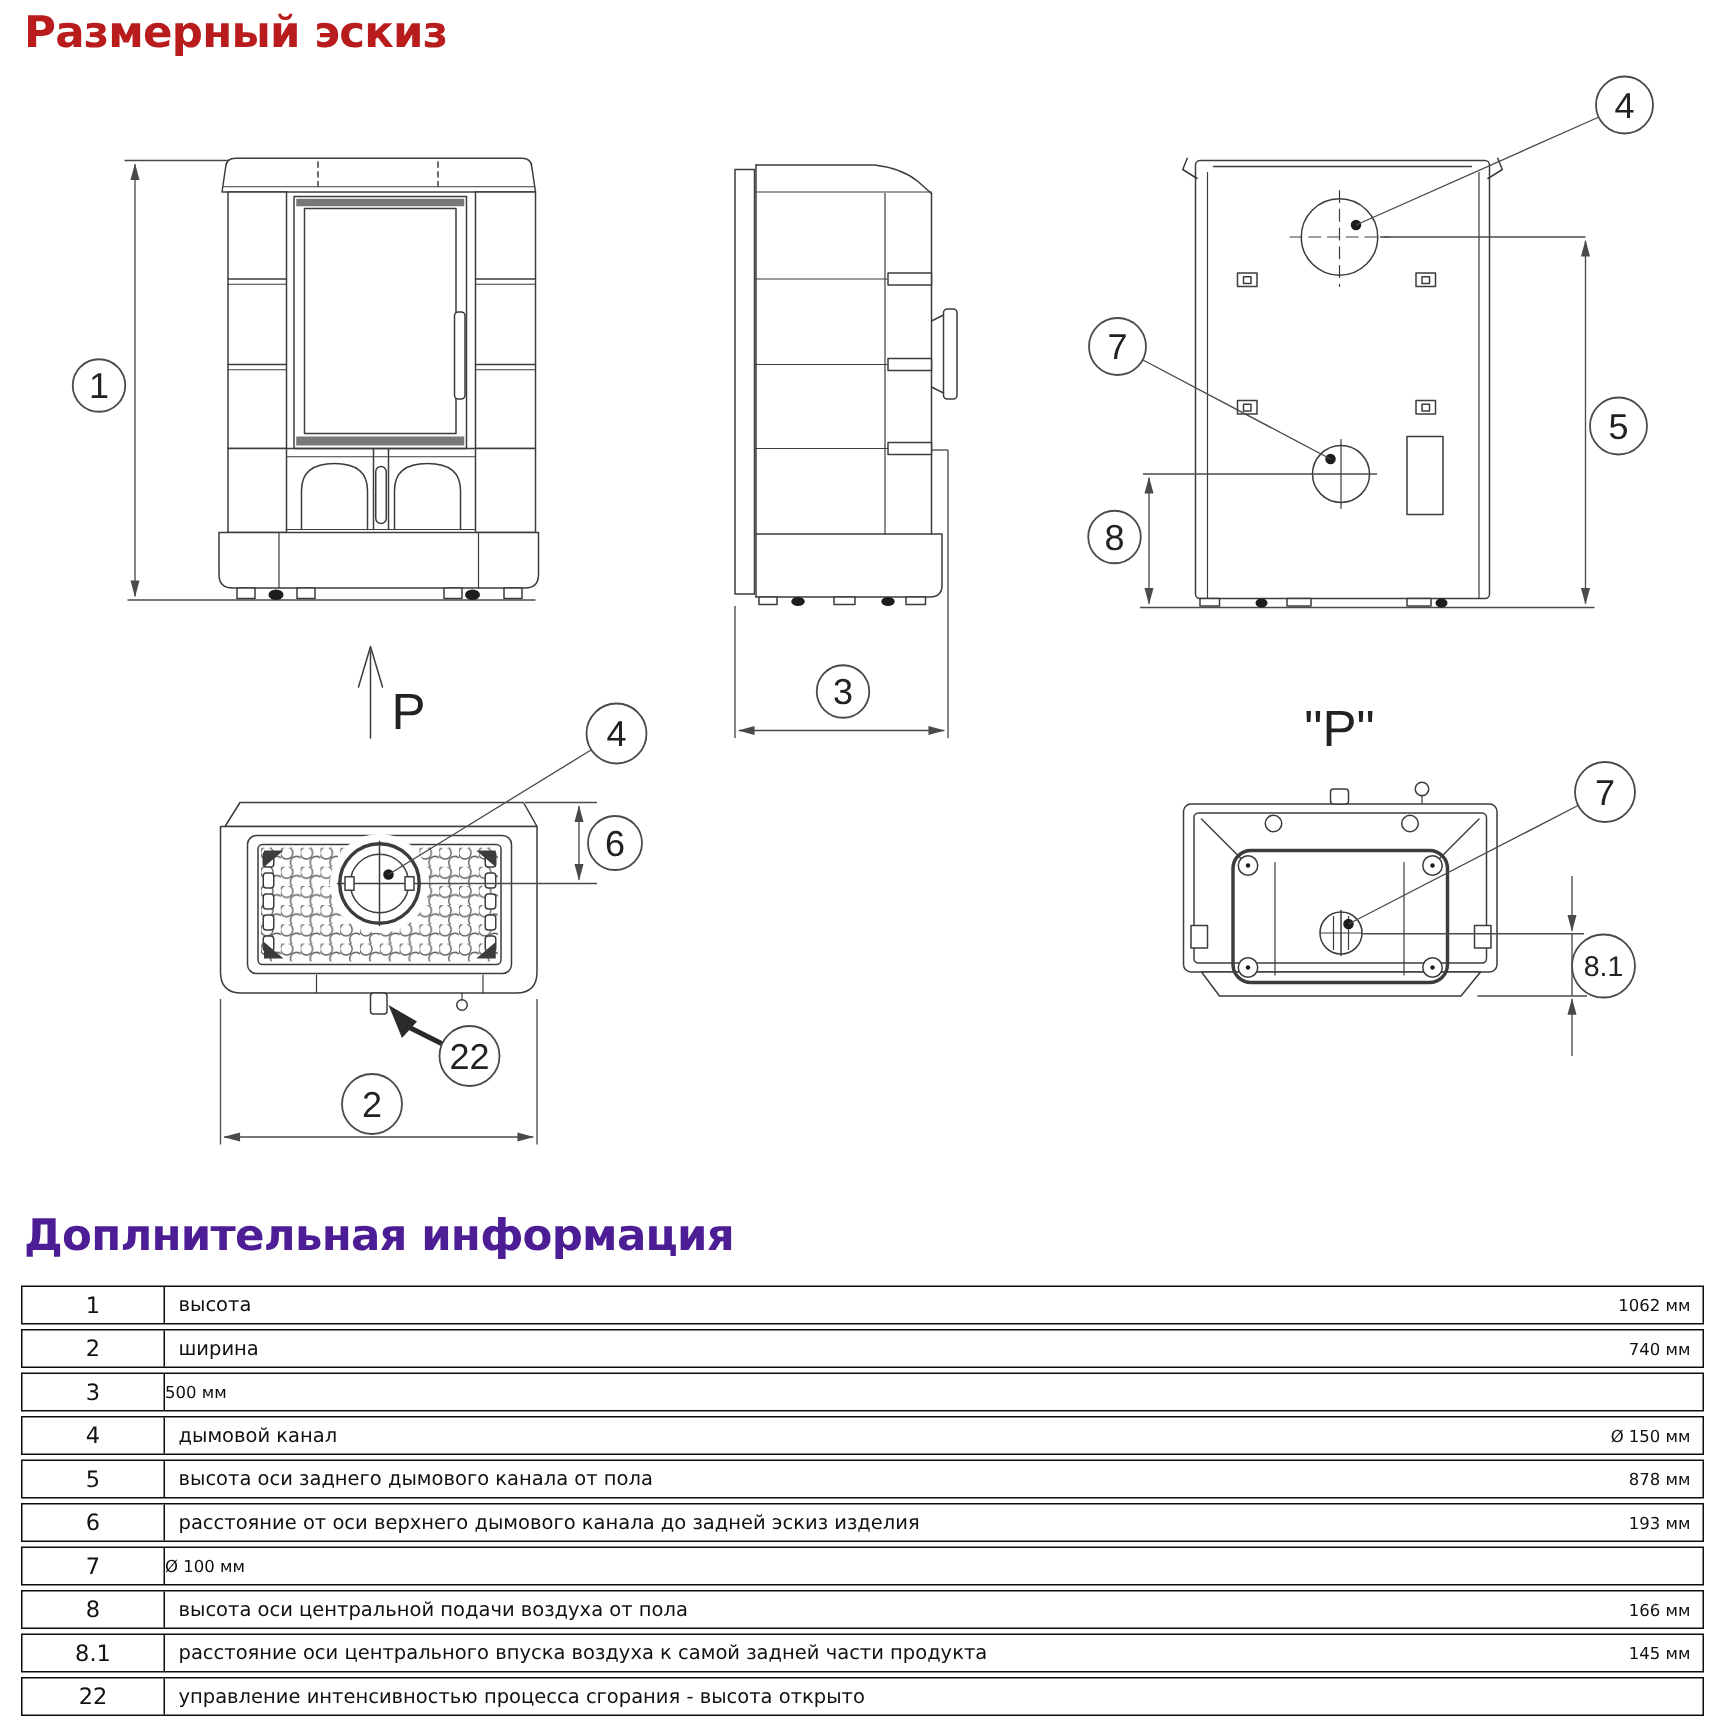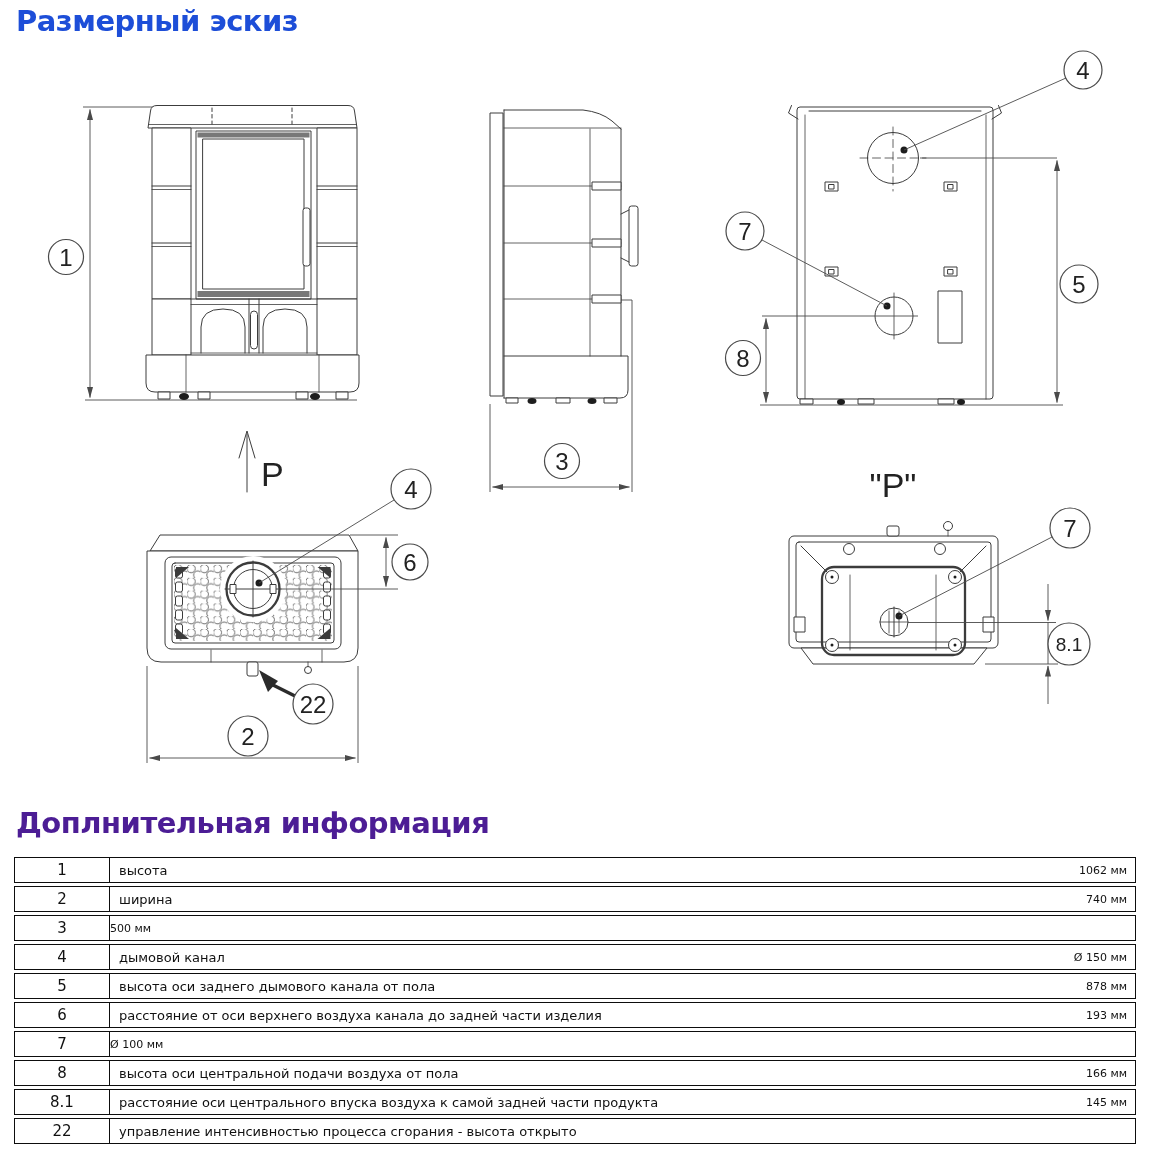--- a/index.html
+++ b/index.html
@@ -2,21 +2,21 @@
 <html><head>
 <meta charset="utf-8">
 <style>
   html,body { margin:0; padding:0; background:#fff; }
   .page {
     position:relative; width:1151px; height:1152px; background:#fff;
     font-family:"DejaVu Sans","Liberation Sans",sans-serif; color:#111; overflow:hidden;
   }
   .main-title {
     position:absolute; left:16px; top:4px; margin:0;
-    font-size:29px; font-weight:bold; color:#1d4ed8; letter-spacing:-0.5px;
+    font-size:29px; font-weight:bold; color:#b91c1c; letter-spacing:-0.5px;
   }
   .info-title {
     position:absolute; left:16px; top:806px; margin:0;
     font-size:29px; font-weight:bold; color:#4c1d95; letter-spacing:-0.5px;
   }
   svg.sketch { position:absolute; left:0; top:0; }
 
   
   .ln  { stroke:#3c3c3c; stroke-width:1; fill:none; stroke-linecap:round; stroke-linejoin:round; }
   .lnf { stroke:#3c3c3c; stroke-width:1; fill:#fff; stroke-linejoin:round; }
@@ -369,21 +369,21 @@
       <div class="tlabel">дымовой канал</div>
       <div class="tvalue">Ø 150 мм</div>
     </div>
     <div class="trow">
       <div class="tnum">5</div>
       <div class="tlabel">высота оси заднего дымового канала от пола</div>
       <div class="tvalue">878 мм</div>
     </div>
     <div class="trow">
       <div class="tnum">6</div>
-      <div class="tlabel">расстояние от оси верхнего воздуха канала до задней части изделия</div>
+      <div class="tlabel">расстояние от оси верхнего дымового канала до задней эскиз изделия</div>
       <div class="tvalue">193 мм</div>
     </div>
     <div class="trow">
       <div class="tnum">7</div>
       <div class="tvalue">Ø 100 мм</div>
     </div>
     <div class="trow">
       <div class="tnum">8</div>
       <div class="tlabel">высота оси центральной подачи воздуха от пола</div>
       <div class="tvalue">166 мм</div>

